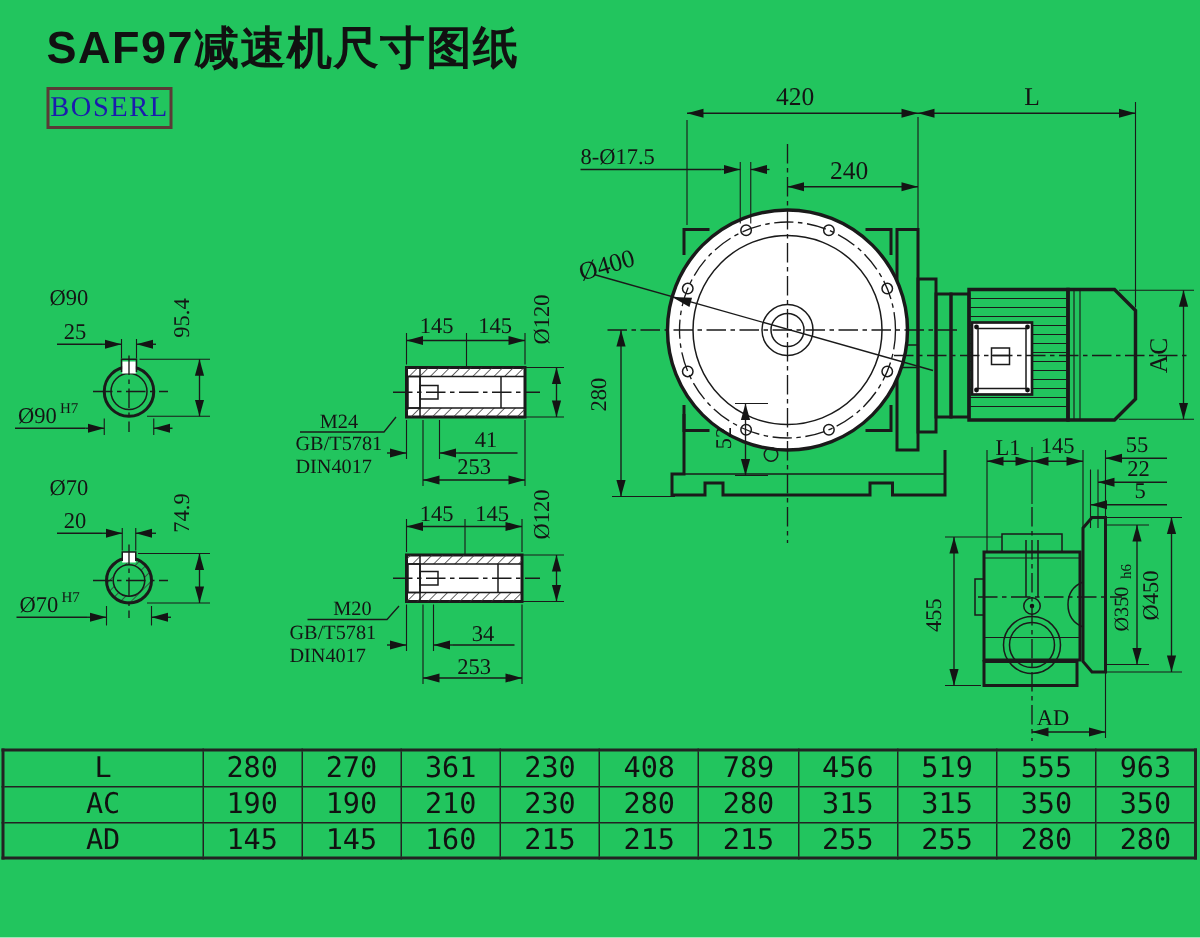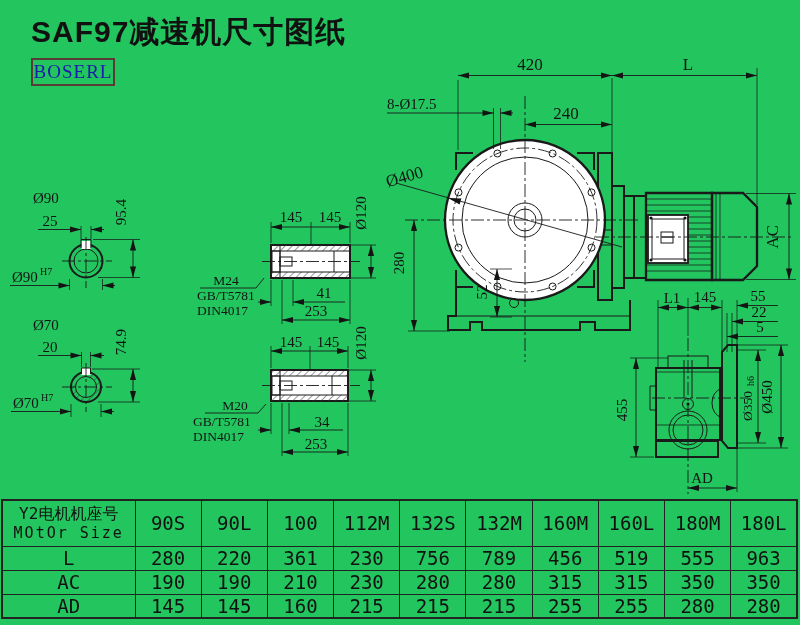--- a/index.html
+++ b/index.html
@@ -354,43 +354,27 @@
         <col>
         <col>
         <col>
         <col>
         <col>
         <col>
         <col>
         <col>
     </colgroup>
     <tbody>
-        <tr class="hrow">
-      <th>
-        <div class="hcn">Y2电机机座号</div>
-        <div class="hen">MOtOr Size</div>
-      </th>
-      <th class="chead">90S</th>
-      <th class="chead">90L</th>
-      <th class="chead">100</th>
-      <th class="chead">112M</th>
-      <th class="chead">132S</th>
-      <th class="chead">132M</th>
-      <th class="chead">160M</th>
-      <th class="chead">160L</th>
-      <th class="chead">180M</th>
-      <th class="chead">180L</th>
-    </tr>
     <tr class="drow">
       <td>L</td>
       <td>280</td>
-      <td>220</td>
+      <td>270</td>
       <td>361</td>
       <td>230</td>
-      <td>756</td>
+      <td>408</td>
       <td>789</td>
       <td>456</td>
       <td>519</td>
       <td>555</td>
       <td>963</td>
     </tr>
     <tr class="drow">
       <td>AC</td>
       <td>190</td>
       <td>190</td>

